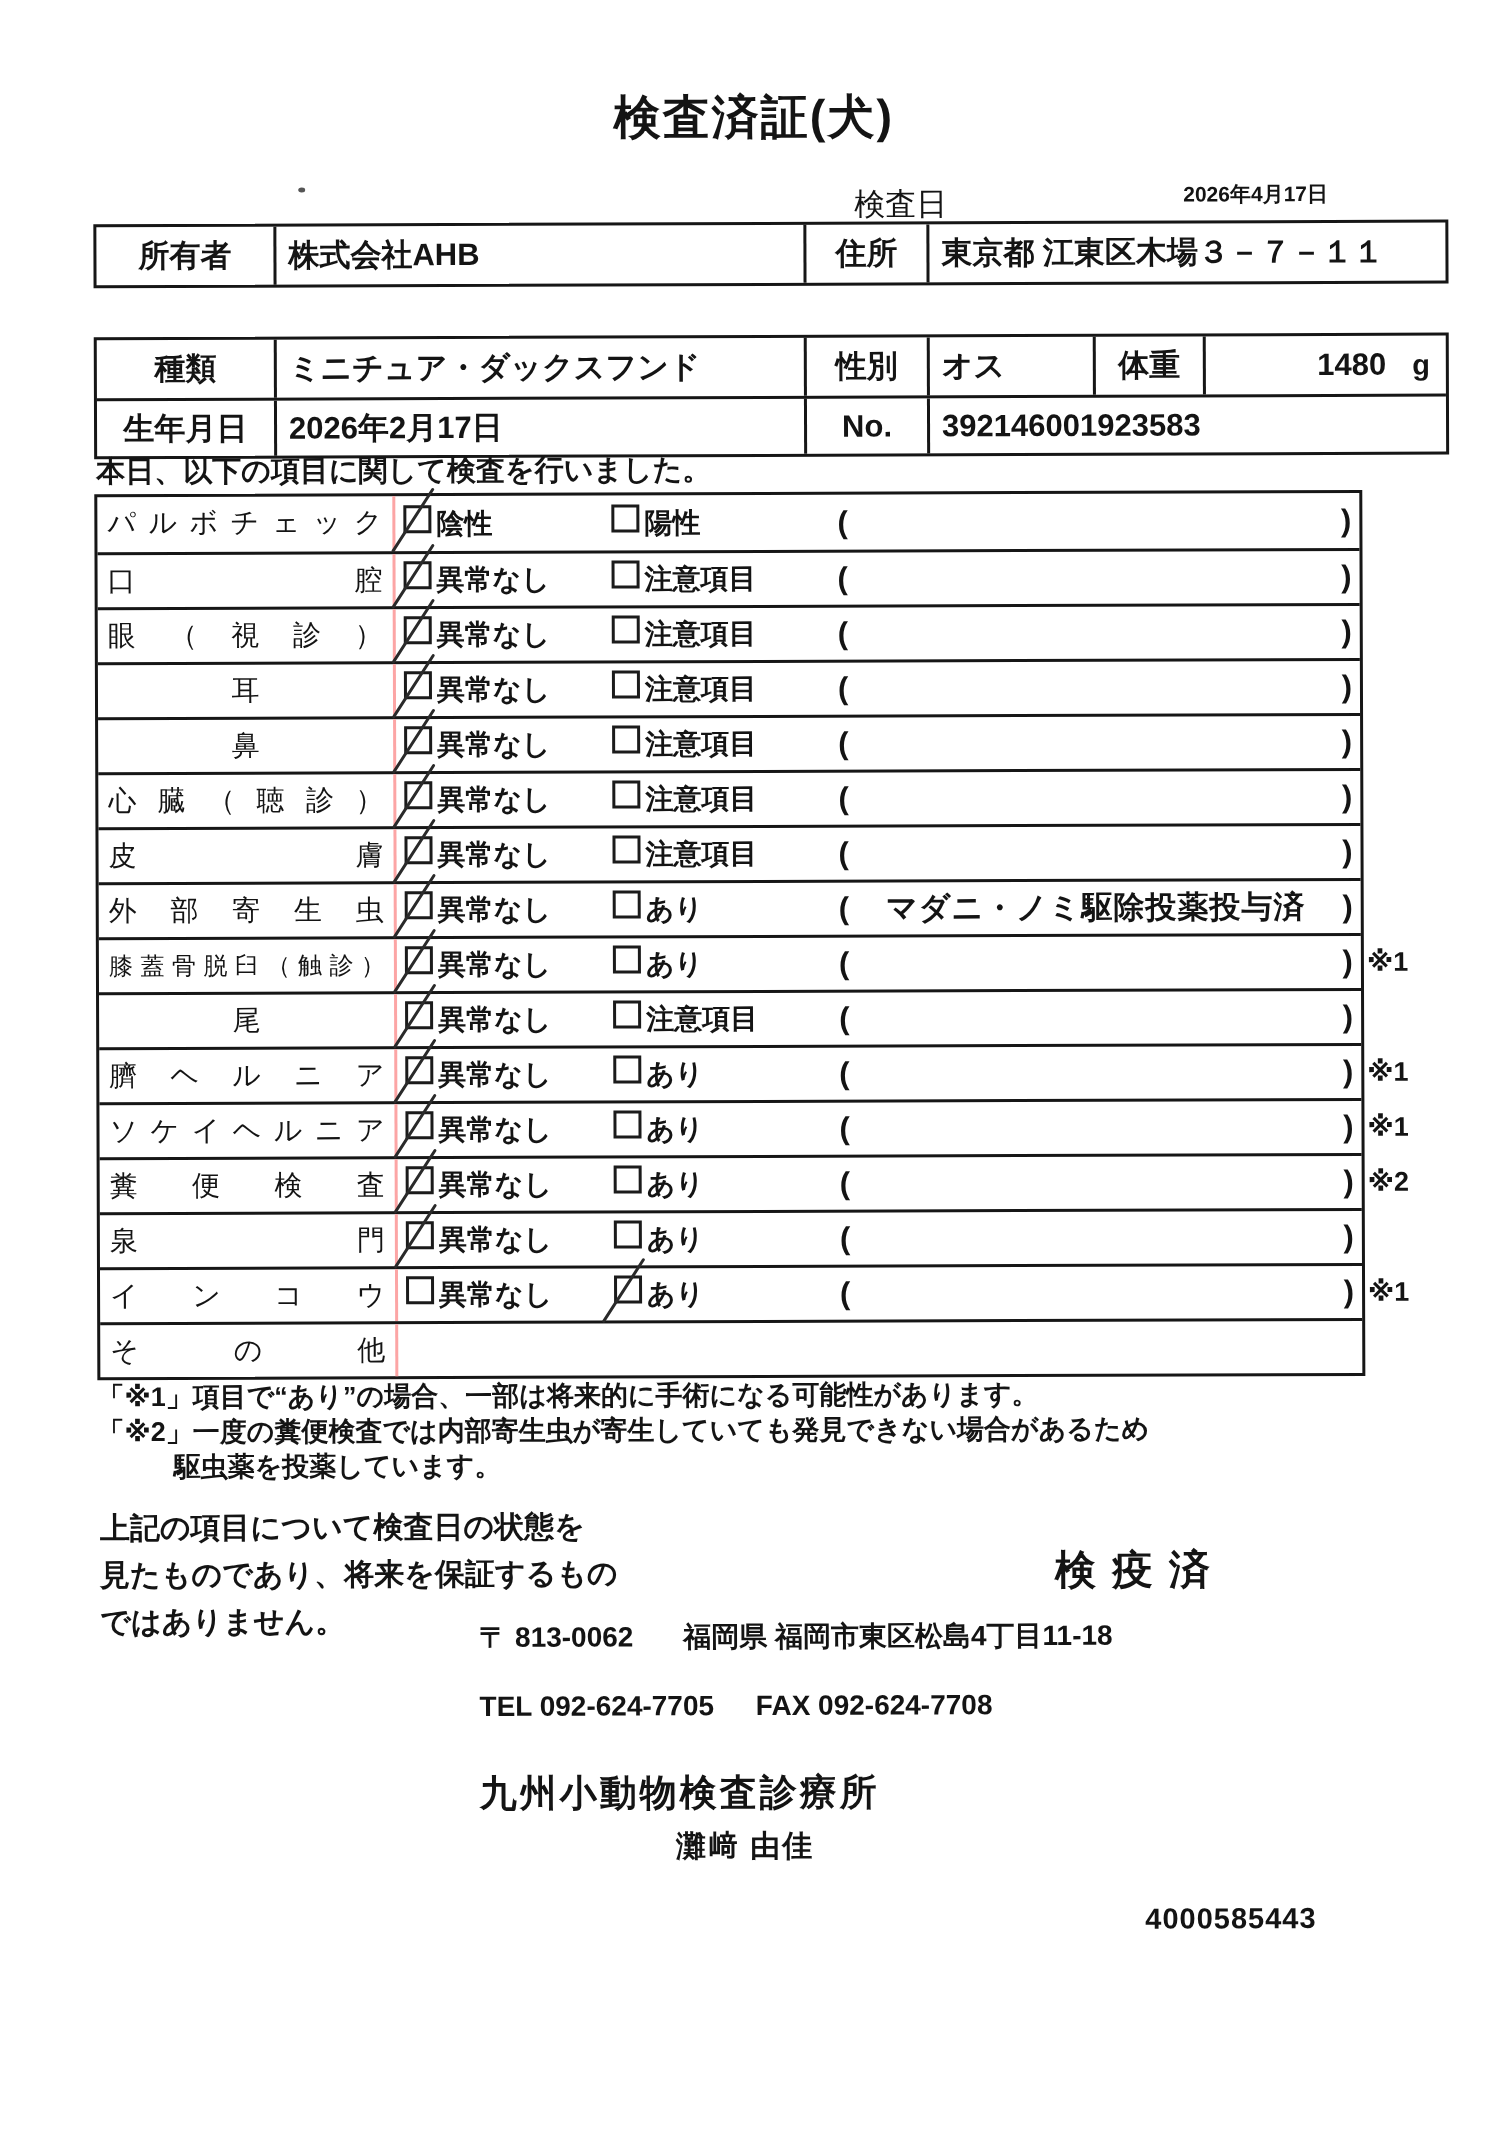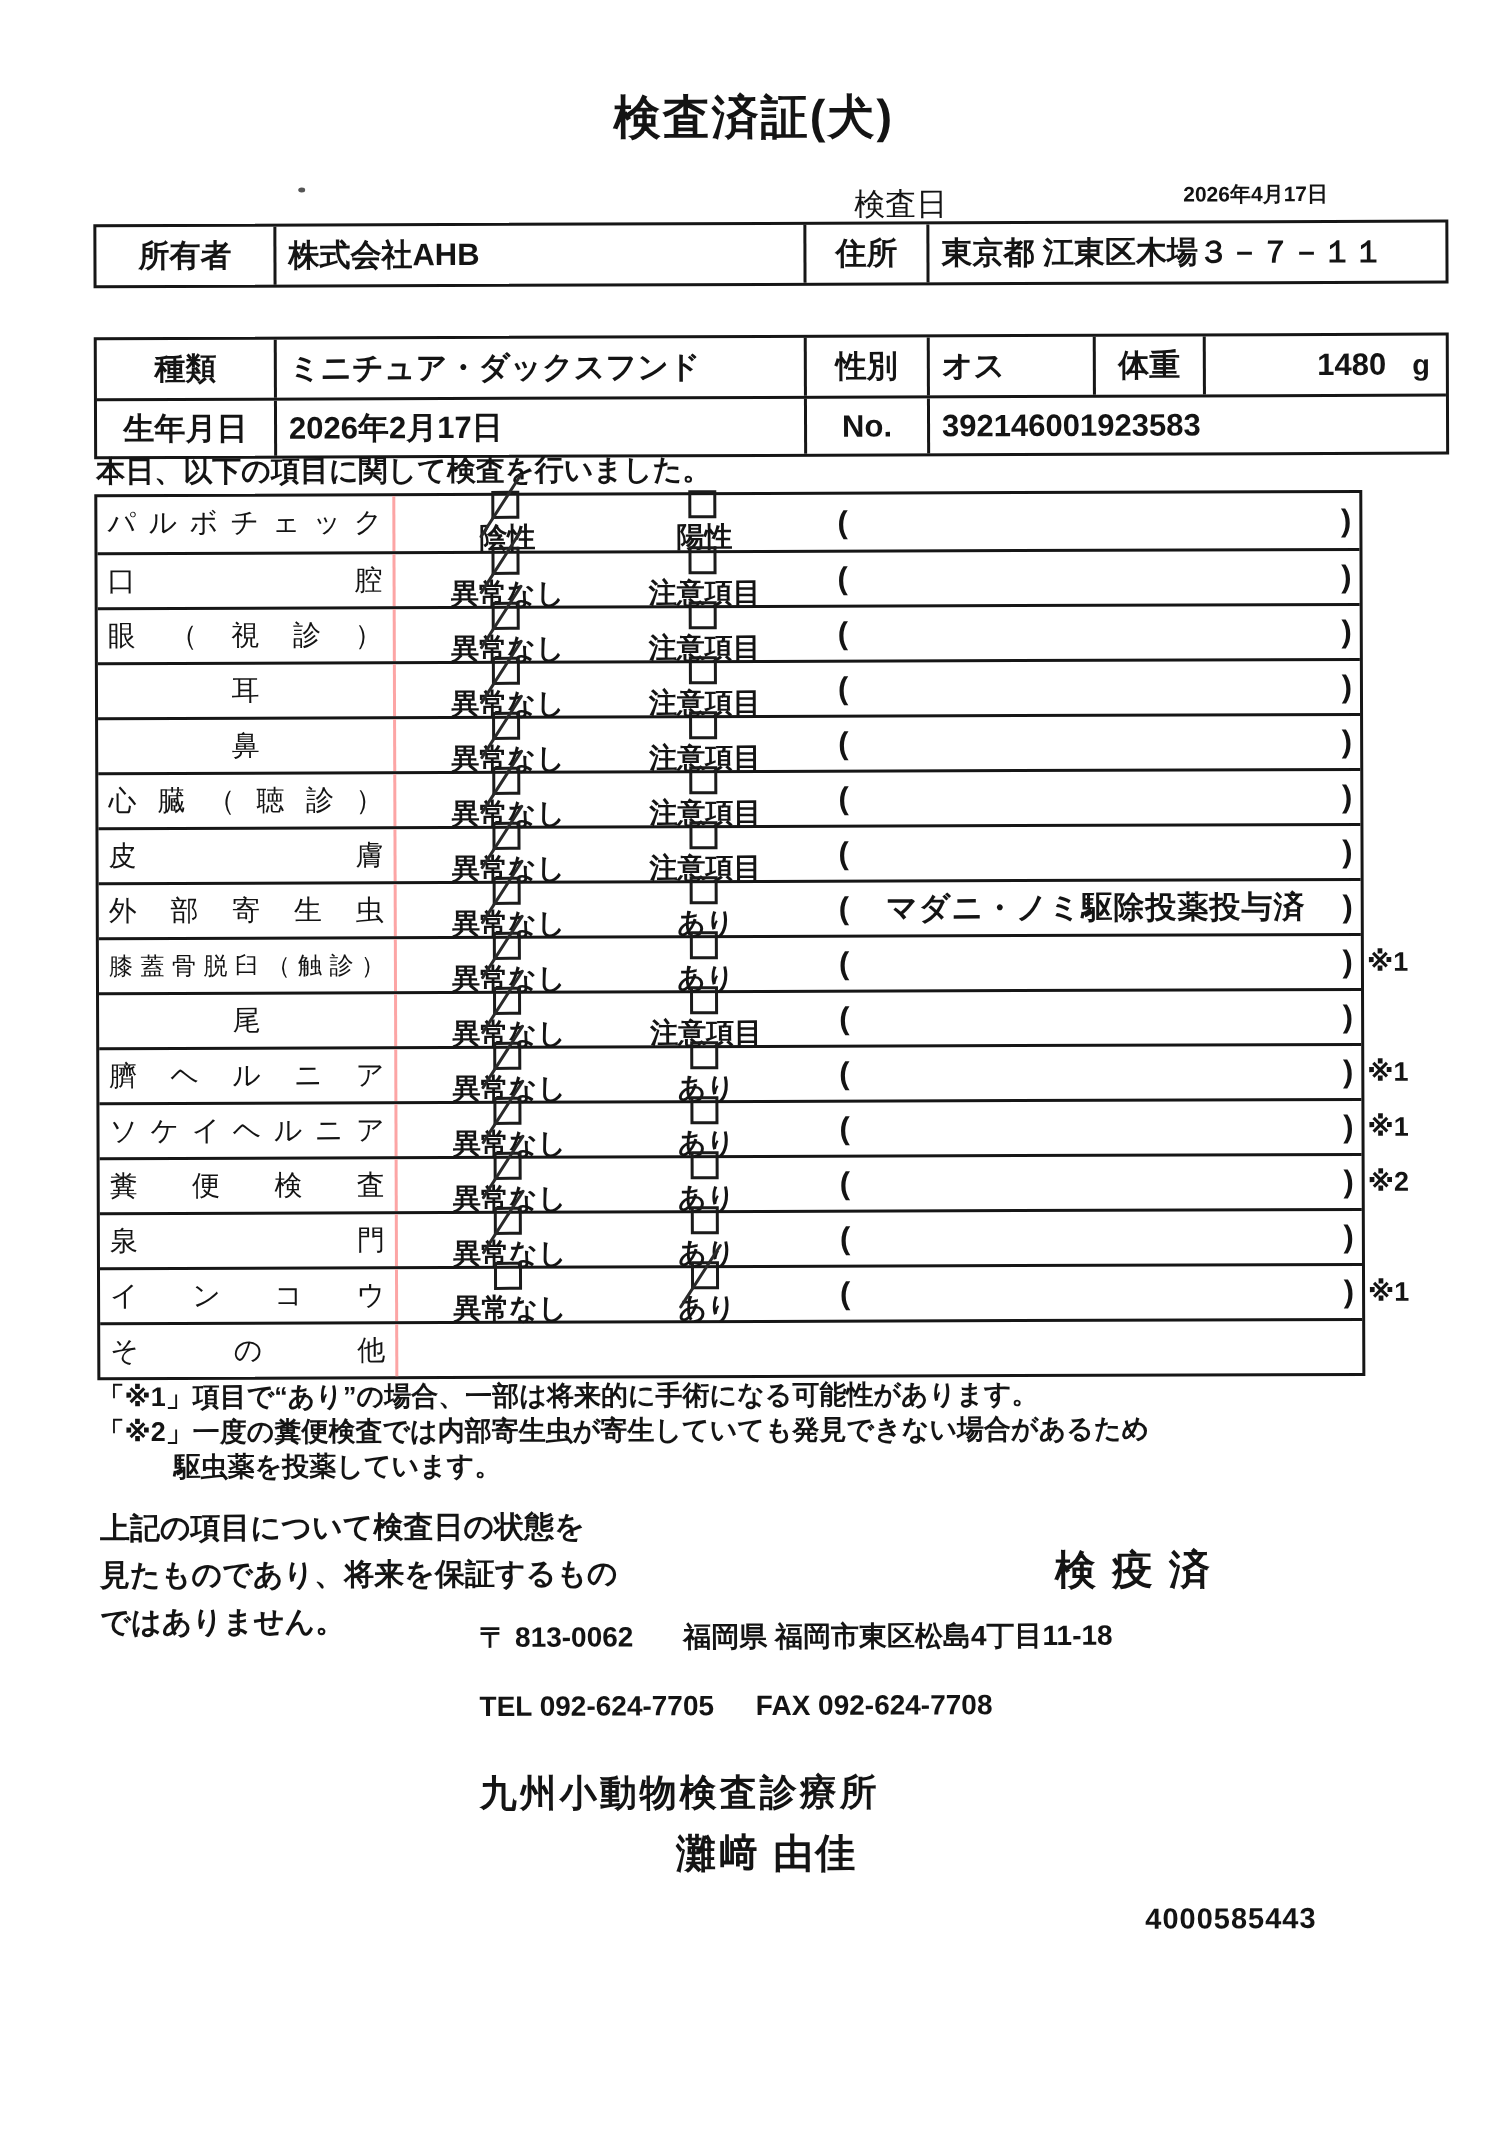--- a/index.html
+++ b/index.html
@@ -39,21 +39,21 @@
   
   .itable{position:absolute;left:95px;top:492px;width:1268px;border:3px solid #161616;box-sizing:border-box;}
   .trow{position:relative;display:flex;height:55px;box-sizing:border-box;overflow:visible;}
   .trow + .trow{border-top:3px solid #161616;}
   .tlabel{width:298px;box-sizing:border-box;border-right:3px solid #fca5a5;
           padding:0 10px;font-size:28px;font-weight:400;line-height:52px;
           text-align:justify;text-align-last:justify;overflow:hidden;white-space:nowrap;}
   .trow.c .tlabel{text-align:center;text-align-last:center;}
   .trow.s .tlabel{font-size:24px;letter-spacing:-1px;}
   .tcontent{flex:1;display:flex;align-items:center;padding-left:8px;box-sizing:border-box;}
-  .opt{display:flex;align-items:center;width:208px;box-sizing:border-box;flex-direction:column;}
+  .opt{display:flex;width:208px;box-sizing:border-box;}
   .opt2{width:186px;}
   .cb{position:relative;width:22px;height:22px;border:3px solid #1b1b1b;margin-right:5px;flex:0 0 auto;}
   .slash{position:absolute;left:5px;top:-26px;width:3px;height:76px;background:#2a2a2a;
          transform:rotate(33deg);border-radius:3px;z-index:3;}
   .optlabel{font-size:28px;font-weight:600;white-space:nowrap;}
   .parens{flex:1;display:flex;align-items:center;font-size:31px;font-weight:600;padding-right:8px;}
   .popen{margin-left:40px;}
   .pvalue{flex:1;text-align:center;font-size:31px;font-weight:700;letter-spacing:1px;white-space:nowrap;}
   .tnote{position:absolute;right:-64px;top:50%;transform:translateY(-50%);
          font-size:27px;font-weight:600;width:58px;}
@@ -61,21 +61,21 @@
   
   .footnotes{position:absolute;left:95px;top:1378px;font-size:27px;font-weight:600;line-height:35px;}
   .fn-indent{padding-left:76px;}
   .disclaimer{position:absolute;left:97px;top:1502px;font-size:30px;font-weight:700;line-height:47px;}
   .stamp{position:absolute;left:1052px;top:1544px;font-size:41px;font-weight:600;letter-spacing:16px;white-space:nowrap;}
   .postal-line{position:absolute;left:476px;top:1618px;font-size:28px;font-weight:600;white-space:nowrap;}
   .postal-line .addr{margin-left:42px;}
   .tel-line{position:absolute;left:476px;top:1690px;font-size:28px;font-weight:600;white-space:nowrap;}
   .tel-line .fax{margin-left:34px;}
   .clinic-name{position:absolute;left:476px;top:1768px;font-size:37px;font-weight:700;letter-spacing:3px;}
-  .vet-name{position:absolute;left:672px;top:1826px;font-size:40px;font-weight:600;letter-spacing:2px;}
+  .vet-name{position:absolute;left:672px;top:1826px;font-size:30px;font-weight:600;letter-spacing:2px;}
   .serial{position:absolute;left:1141px;top:1868px;font-size:29px;font-weight:600;letter-spacing:1px;margin-top:36px;}
 </style>
 </head>
 <body>
 
 <div class="page">
   <div class="tilt">
 
     <div class="title">検査済証(犬)</div>
     <div class="speck"></div>

